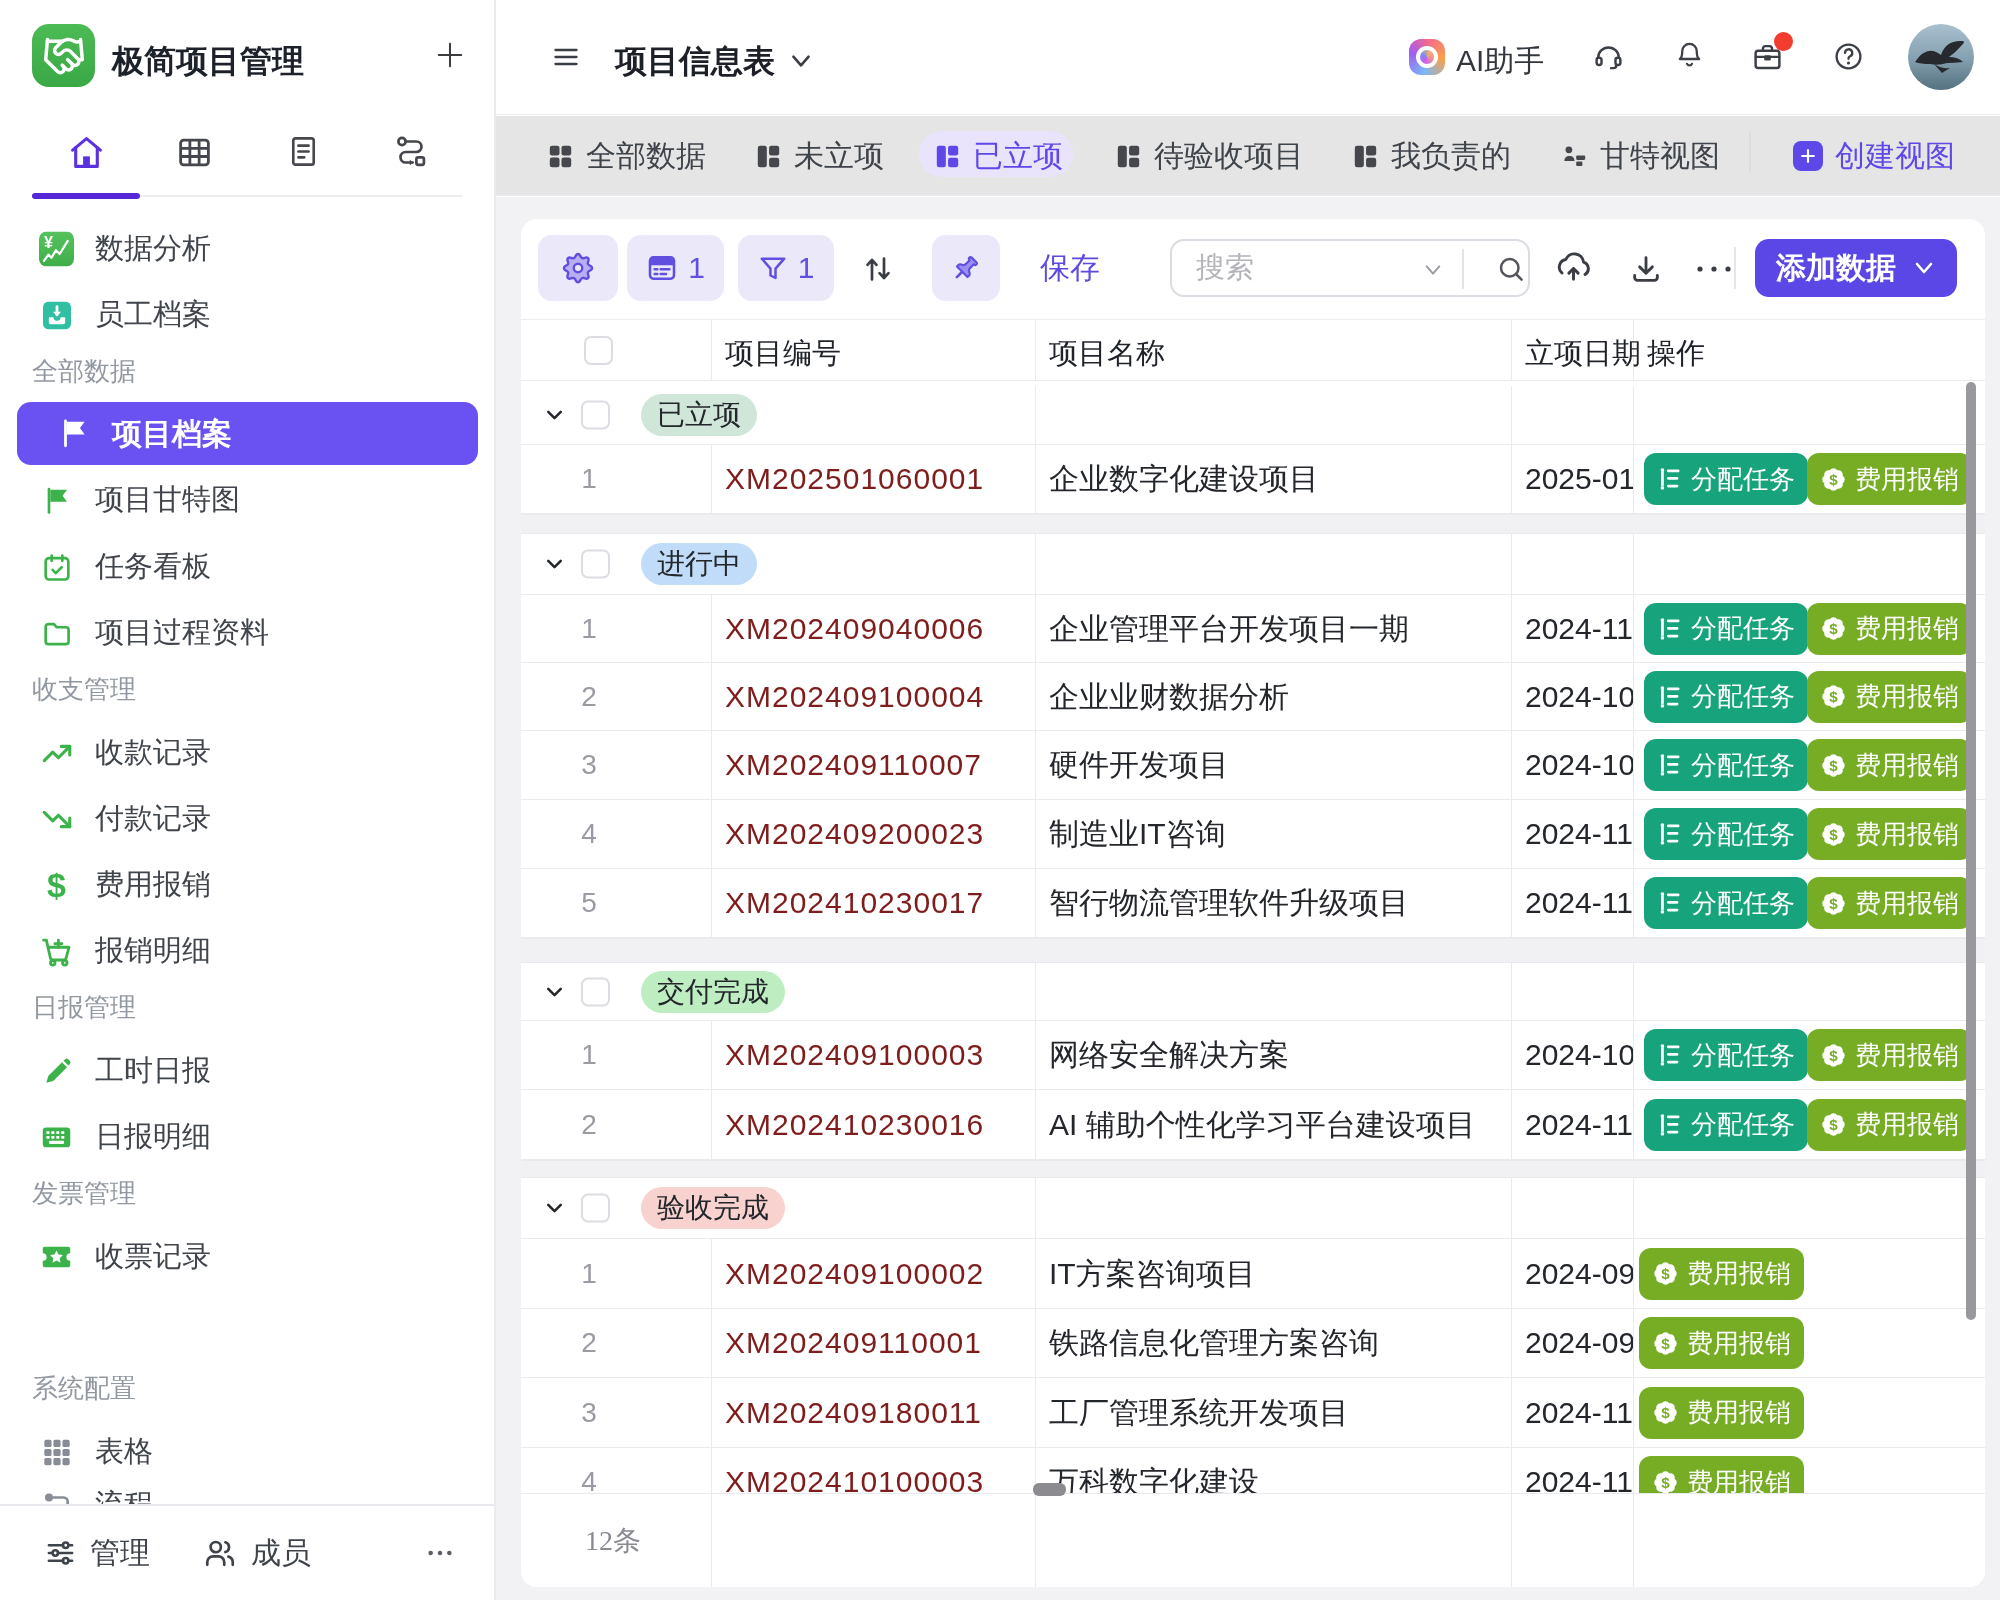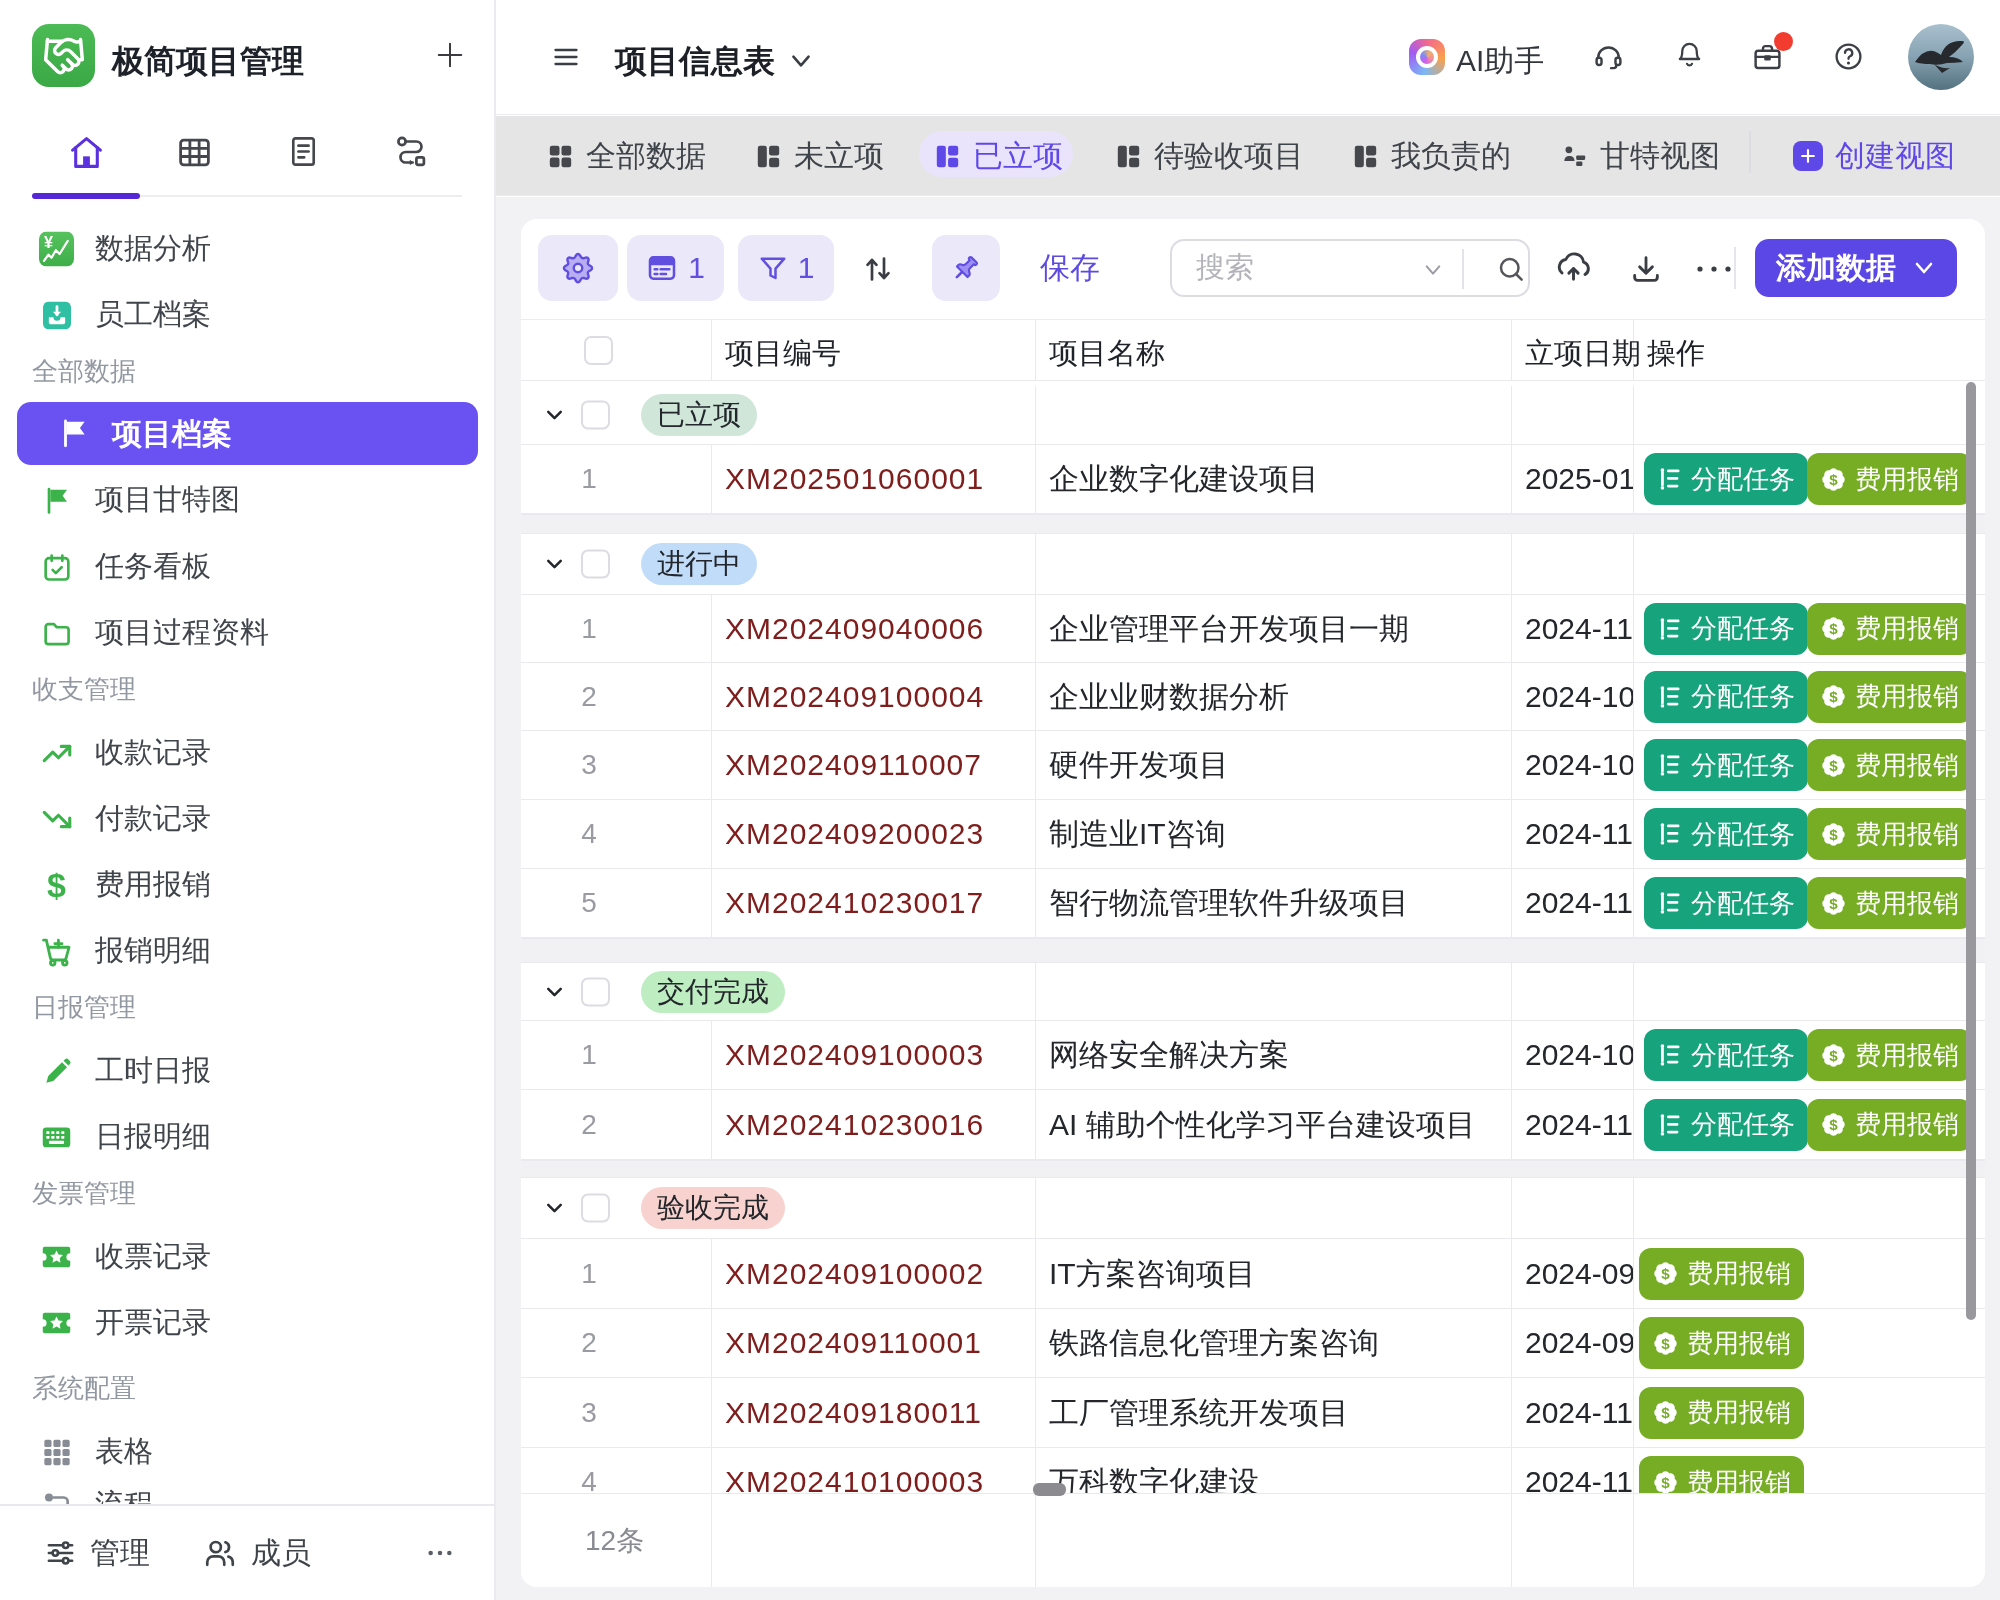--- a/index.html
+++ b/index.html
@@ -49,21 +49,21 @@
 .pname{position:absolute;left:528px;top:50%;transform:translateY(-50%);font-size:30px;color:#23262b;}
 .pdate{position:absolute;left:990px;top:0;width:122px;height:100%;overflow:hidden;}
 .pdate span{position:absolute;left:14px;top:50%;transform:translateY(-50%);font-size:30px;color:#23262b;white-space:nowrap;}
 .pill{position:absolute;left:120px;top:50%;transform:translateY(-50%);height:42px;border-radius:21px;display:flex;align-items:center;padding:0 16px;font-size:28px;color:#23262b;}
 .gchk{position:absolute;left:60px;top:50%;transform:translateY(-50%);}
 .gchev{position:absolute;left:21px;top:50%;transform:translateY(-50%);}
 .btn{position:absolute;top:50%;transform:translateY(-50%);height:52px;border-radius:12px;display:flex;align-items:center;padding:0 13px;gap:8px;color:#fff;font-size:26px;white-space:nowrap;}
 .btn-assign{left:1123px;background:#17a37b;}
 .btn-exp{left:1286px;background:#76ad25;}
 .btn-exp2{left:1118px;background:#76ad25;}
-.footrow{position:absolute;left:0;top:1274px;width:1464px;height:94px;background:#fff;border-top:1px solid #e9e9ee;}
+.footrow{position:absolute;left:0;top:1274px;width:1464px;height:94px;background:#fff;border-top:1px solid #e9e9ee;font-family:Liberation Serif, serif;}
 .vscroll{position:absolute;left:1445px;top:163px;width:10px;height:938px;background:#98989d;border-radius:5px;z-index:9;}
 .hscroll{position:absolute;left:512px;top:1264px;width:33px;height:13px;background:#8b8b90;border-radius:6px;z-index:9;}
 </style></head>
 <body>
 <div id="sidebar">
   <div class="logo">
       <svg width="44" height="44" viewBox="0 0 24 24" fill="none" stroke="#fff" stroke-width="1.9" stroke-linecap="round" stroke-linejoin="round">
         <path d="m11 17 2 2a1 1 0 1 0 3-3"></path>
         <path d="m14 14 2.5 2.5a1 1 0 1 0 3-3l-3.88-3.88a3 3 0 0 0-4.24 0l-.88.88a1 1 0 1 1-3-3l2.81-2.81a5.79 5.79 0 0 1 7.06-.87l.47.28a2 2 0 0 0 1.42.25L21 4"></path>
         <path d="m21 3 1 11h-2"></path>
@@ -228,29 +228,20 @@
   </div>
   <div class="slabel" style="top:1193px">发票管理</div>
   <div class="sitem" style="top:1224px">
     <span class="ic">
         <svg width="33" height="33" viewBox="0 0 24 24">
           <path d="M2 6a1.5 1.5 0 0 1 1.5-1.5h17A1.5 1.5 0 0 1 22 6v3.2a2.8 2.8 0 0 0 0 5.6V18a1.5 1.5 0 0 1-1.5 1.5h-17A1.5 1.5 0 0 1 2 18v-3.2a2.8 2.8 0 0 0 0-5.6z" fill="#3cb34a"></path>
           <path d="m12 7.2 1.45 2.94 3.25.47-2.35 2.29.55 3.23L12 14.6l-2.9 1.53.55-3.23L7.3 10.6l3.25-.47z" fill="#fff"></path>
         </svg>
       </span>
     <span class="tx">收票记录</span>
-  </div>
-  <div class="sitem" style="top:1290px">
-    <span class="ic">
-        <svg width="33" height="33" viewBox="0 0 24 24">
-          <path d="M2 6a1.5 1.5 0 0 1 1.5-1.5h17A1.5 1.5 0 0 1 22 6v3.2a2.8 2.8 0 0 0 0 5.6V18a1.5 1.5 0 0 1-1.5 1.5h-17A1.5 1.5 0 0 1 2 18v-3.2a2.8 2.8 0 0 0 0-5.6z" fill="#3cb34a"></path>
-          <path d="m12 7.2 1.45 2.94 3.25.47-2.35 2.29.55 3.23L12 14.6l-2.9 1.53.55-3.23L7.3 10.6l3.25-.47z" fill="#fff"></path>
-        </svg>
-      </span>
-    <span class="tx">开票记录</span>
   </div>
   <div class="slabel" style="top:1388px">系统配置</div>
   <div class="sitem" style="top:1419px">
     <span class="ic">
         <svg width="32" height="32" viewBox="0 0 24 24" fill="#878c95">
           <rect x="2.5" y="2.5" width="5.4" height="5.4" rx="1.2"></rect>
           <rect x="9.3" y="2.5" width="5.4" height="5.4" rx="1.2"></rect>
           <rect x="16.1" y="2.5" width="5.4" height="5.4" rx="1.2"></rect>
           <rect x="2.5" y="9.3" width="5.4" height="5.4" rx="1.2"></rect>
           <rect x="9.3" y="9.3" width="5.4" height="5.4" rx="1.2"></rect>

